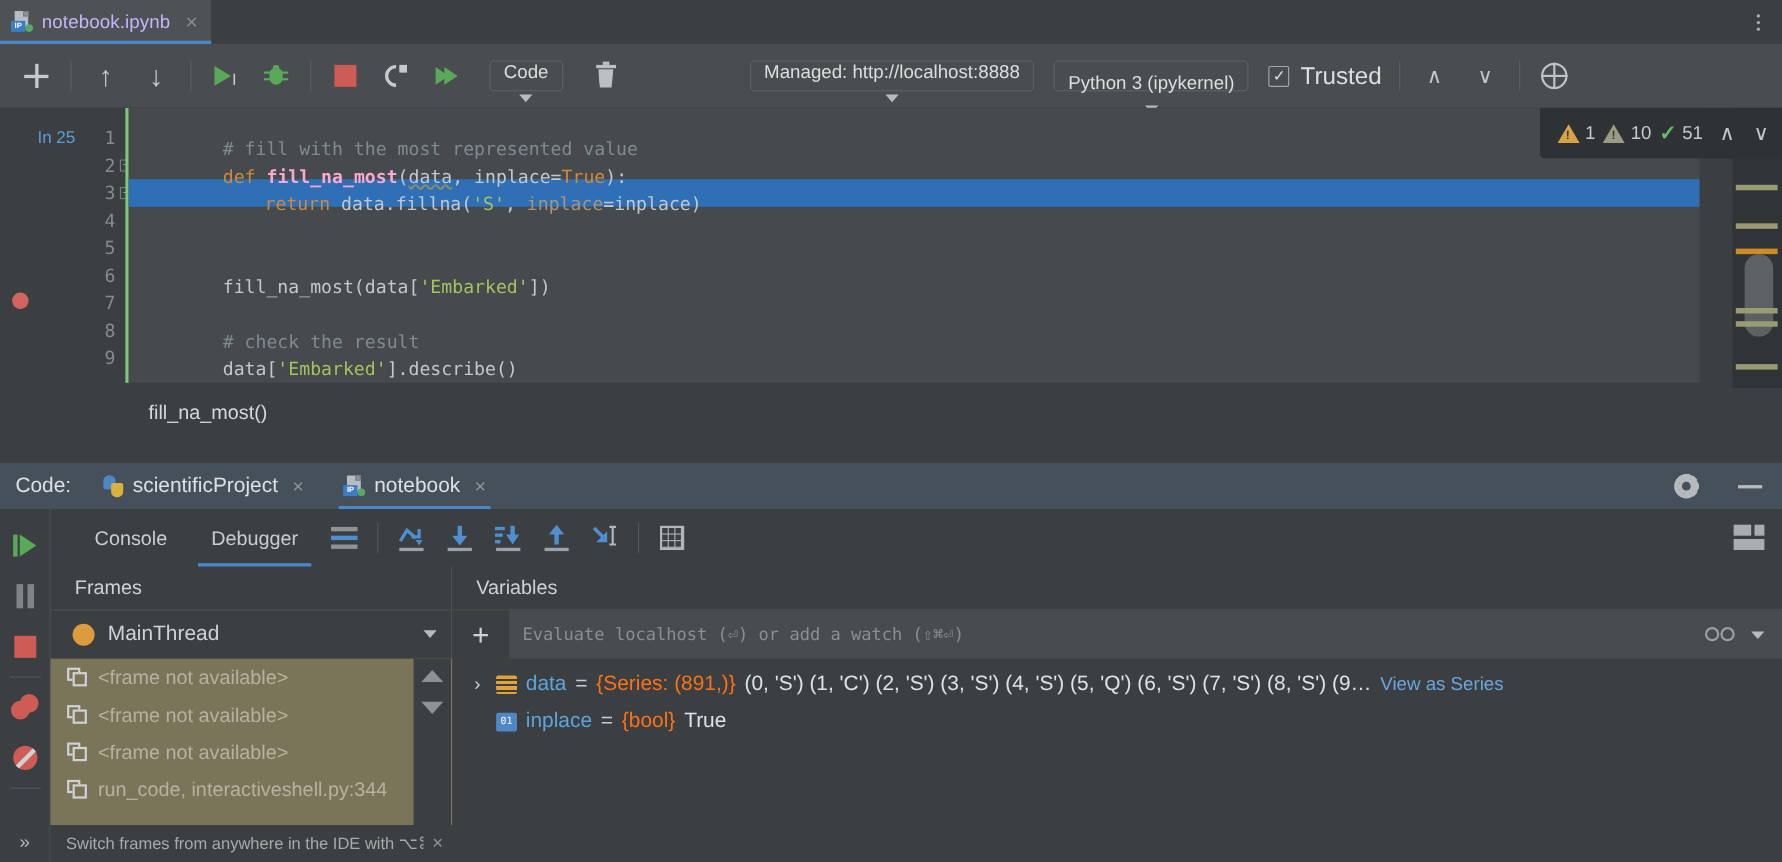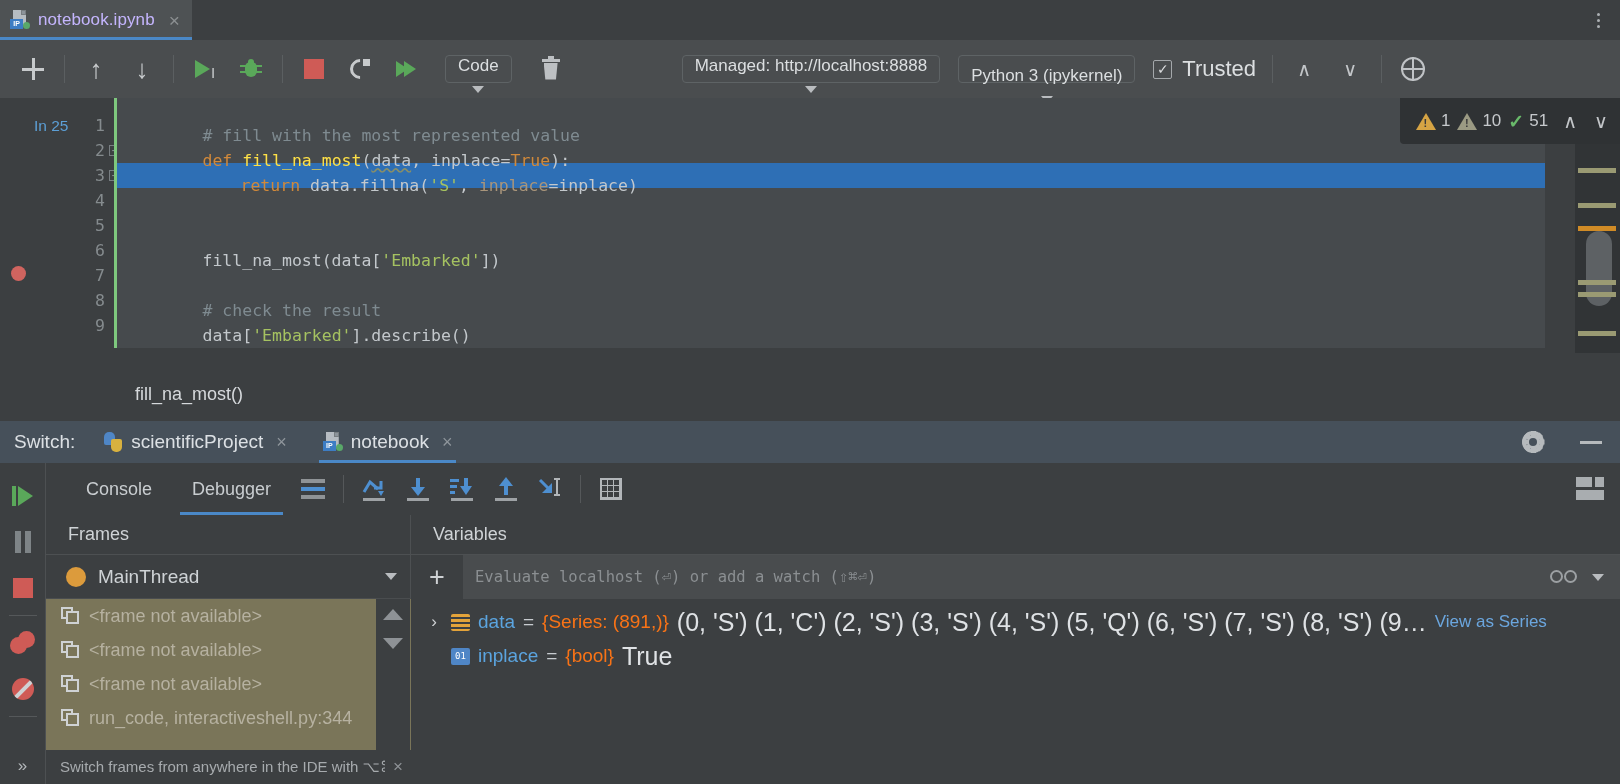--- a/index.html
+++ b/index.html
@@ -120,21 +120,21 @@
   .inmark { color: #5c9fd6; font-size: 15.5px; font-family: "Liberation Sans", sans-serif; }
   .codeln { left: 6px; color: #bfc4c8; }
   .sel-row { position: absolute; left: 0; right: 0; height: 25px; background: #2e6fb5; }
   .bp { position: absolute; left: 11px; width: 15px; height: 15px; border-radius: 50%; background: #d0645f; }
   .fold {
     position: absolute; width: 11px; height: 11px; border: 1px solid #787e82; color: #9aa0a4;
     font-size: 10px; line-height: 9px; text-align: center; font-family: "DejaVu Sans Mono", monospace;
   }
   .cmt { color: #7f8b91; }
   .kw  { color: #d0893b; }
-  .fn  { color: #fde047; font-weight: normal; }
+  .fn  { color: #f9a8d4; font-weight: bold; }
   .str { color: #a5c261; }
   .param { color: #a9957b; }
   .plain { color: #c3c8cc; }
   .squig { text-decoration: underline wavy #8a8f66; text-decoration-skip-ink: none; }
 
   .inspect {
     position: absolute; right: 0; top: 0; height: 46px; background: #2f3234;
     display: flex; align-items: center; gap: 7px; padding: 0 12px 0 16px;
     border-bottom-left-radius: 4px;
   }
@@ -143,21 +143,21 @@
   .tri-warn.grey { border-bottom-color: #9b9a83; }
   .tri-warn::after { content: "!"; position: absolute; left: -2.5px; top: 4px; font-size: 11px; color: #3b3b3b; font-weight: bold; font-family: "Liberation Sans", sans-serif; }
   .tick { color: #69b96a; font-size: 19px; line-height: 1; font-weight: bold; }
 
   .scrollzone { position: absolute; right: 0; top: 0; width: 45px; height: 255px; background: #313436; }
   .scrollzone .mk { position: absolute; right: 4px; width: 38px; height: 5px; background: #9a9a73; }
   .scrollzone .mk.orange { background: #d08b26; }
   .scrollzone .thumb { position: absolute; right: 8px; width: 26px; border-radius: 13px; background: #5d6164; }
 
   .gap-row {
-    position: absolute; left: 0; top: 372px; width: 1392px; height: 68px; background: #3c3f41; padding-left: 14px;
+    position: absolute; left: 0; top: 353px; width: 1392px; height: 68px; background: #3c3f41; padding-left: 14px;
   }
   .callout { position: absolute; left: 135px; top: 12px; color: #d6d9dc; font-size: 18px; font-family: "Liberation Sans", sans-serif; }
 
   
   .debugwin { position: absolute; left: 0; top: 421px; width: 1620px; height: 363px; background: #3c3f41; }
   .dbg-title {
     position: absolute; left: 0; top: 0; width: 1620px; height: 42px; background: #46505a;
     display: flex; align-items: center; padding-left: 14px; gap: 0;
   }
   .dbg-title-label { color: #dce0e4; font-size: 19px; margin-right: 18px; }
@@ -262,21 +262,21 @@
   .glasses { position: relative; width: 28px; height: 14px; }
   .glasses i { position: absolute; top: 0; width: 13px; height: 13px; border: 2px solid #9ca0a3; border-radius: 50%; display: block; }
   .var-rows { position: absolute; left: 0; top: 44px; right: 0; bottom: 0; padding-top: 6px; }
   .var-row { height: 34px; display: flex; align-items: center; padding-left: 14px; gap: 8px; white-space: nowrap; overflow: hidden; }
   .exp-arrow { color: #cfd2d4; font-size: 17px; width: 18px; text-align: center; }
   .var-ico-series { width: 19px; height: 17px; background: repeating-linear-gradient(#e3a33a 0 3px, #3c3f41 3px 5px); border-radius: 2px; }
   .var-ico-bool { width: 19px; height: 17px; background: #4f86c6; color: #fff; font-size: 9px; text-align: center; line-height: 17px; font-family: "DejaVu Sans Mono", monospace; border-radius: 2px; }
   .var-name { color: #5ba4df; font-size: 19px; }
   .var-eq { color: #c8ccd0; font-size: 19px; }
   .var-type { color: #f97316; font-size: 19px; }
-  .var-val { color: #dfe2e5; font-size: 25px; }
+  .var-val { color: #dfe2e5; font-size: 19px; }
   .view-link { color: #6ba6de; font-size: 17px; }
 </style>
 </head>
 <body>
 
 <div class="app">
 
   <div class="tabbar">
     <div class="tab active">
       <span class="ipynb-ico">
@@ -450,21 +450,21 @@
     </div>
   </div>
 
   <div class="gap-row">
     <div class="callout">fill_na_most()</div>
   </div>
 
   <div class="debugwin">
 
     <div class="dbg-title">
-      <span class="dbg-title-label">Switch:</span>
+      <span class="dbg-title-label">Code:</span>
       <div class="dbg-tab">
         <span class="py-ico">
             <span class="b b1"></span>
             <span class="b b2"></span>
           </span>
         <span class="t">scientificProject</span>
         <span class="x">×</span>
       </div>
       <div class="dbg-tab active" style="margin-left:16px">
         <span class="ipynb-ico">

